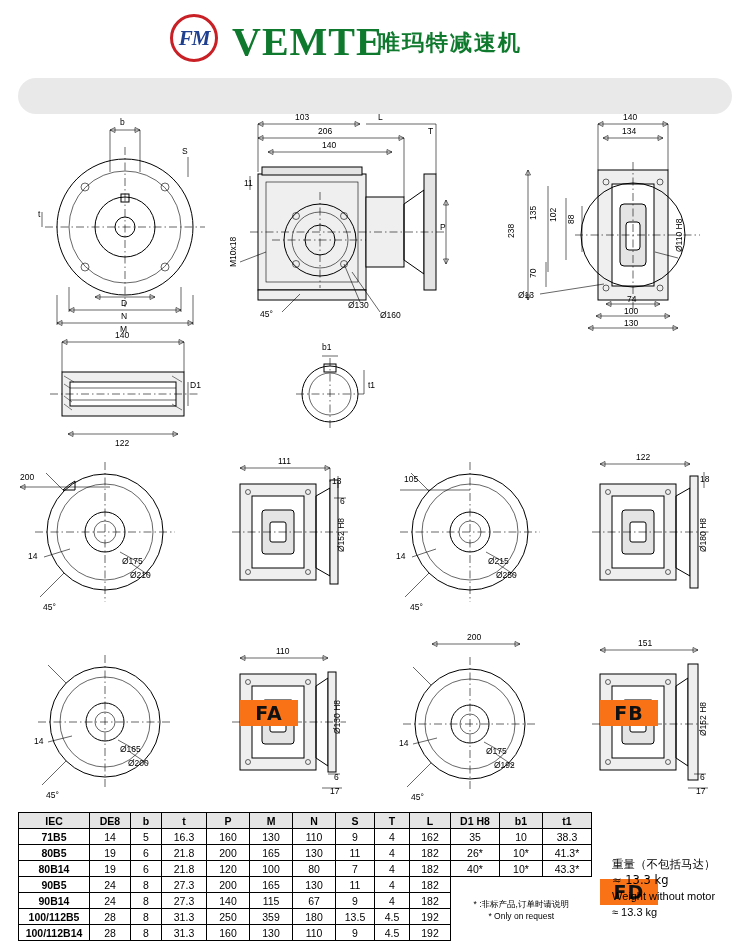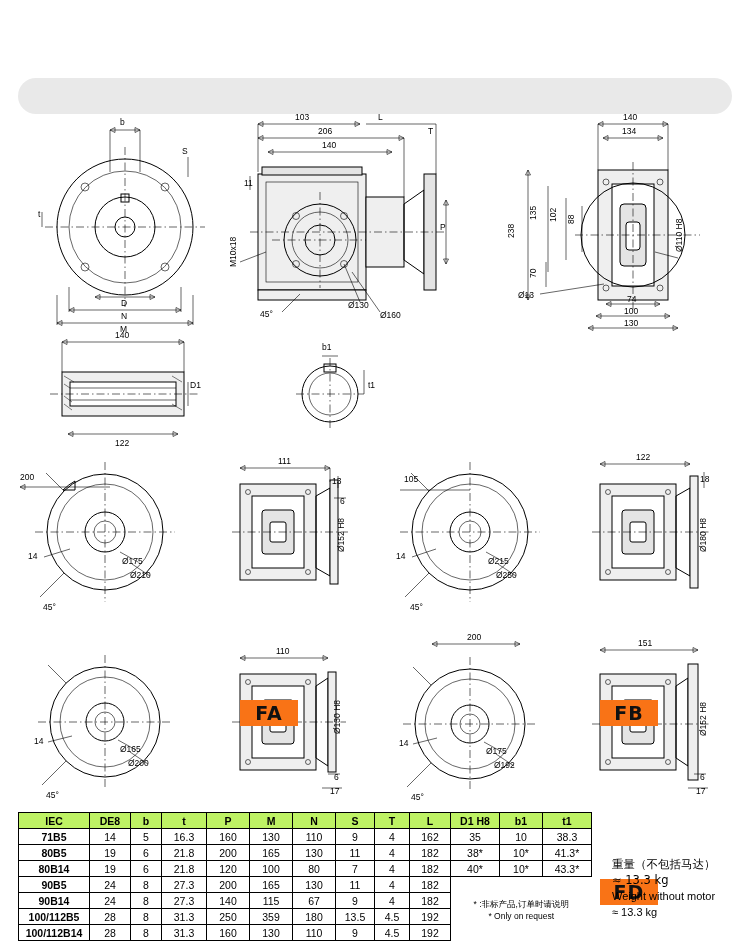--- a/index.html
+++ b/index.html
@@ -72,35 +72,43 @@
     font-size:10.5px;
   }
   table.spec th, table.spec td{
     border:1px solid #000;
     text-align:center;
     height:15px;
     padding:0 2px;
     background:#fff;
     white-space:nowrap;
   }
-  table.spec th{font-weight:bold;background:#bef264;}
+  table.spec th{font-weight:bold;background:#e5e5e5;}
   .col-iec{width:66px;font-weight:bold;}
   .note-cell{font-size:8.5px;text-align:left;border:none !important;background:transparent !important;}
   .weightbox{
     position:absolute;left:612px;top:856px;width:140px;
     font-size:11.5px;line-height:16px;
     font-family:"DejaVu Sans", sans-serif;
   }
   .weightbox .en{font-family:"Liberation Sans",sans-serif;font-size:11px;}
 </style>
 </head>
 <body>
 
 <div class="page">
 
+  <div class="header">
+    <div class="logo-wrap">
+      <div class="logo-circle"></div>
+      <div class="logo-text">FM</div>
+    </div>
+    <div class="brand">VEMTE</div>
+    <div class="brand-cn">唯玛特减速机</div>
+  </div>
 
   <div class="titlebar"></div>
 
   <div class="drawings">
   <svg width="750" height="700" viewBox="0 0 750 700" xmlns="http://www.w3.org/2000/svg">
     <style>
       .ln{stroke:#000;stroke-width:1;fill:none;}
       .lnh{stroke:#000;stroke-width:1.4;fill:none;}
       .thin{stroke:#000;stroke-width:.6;fill:none;}
       .cl{stroke:#000;stroke-width:.6;fill:none;stroke-dasharray:8,3,1.5,3;}
@@ -573,21 +581,21 @@
           <td class="col-iec">80B5</td>
           <td>19</td>
           <td>6</td>
           <td>21.8</td>
           <td>200</td>
           <td>165</td>
           <td>130</td>
           <td>11</td>
           <td>4</td>
           <td>182</td>
-          <td>38*</td>
+          <td>26*</td>
           <td>10*</td>
           <td>41.3*</td>
         </tr>
         <tr>
           <td class="col-iec">80B14</td>
           <td>19</td>
           <td>6</td>
           <td>21.8</td>
           <td>120</td>
           <td>100</td>

